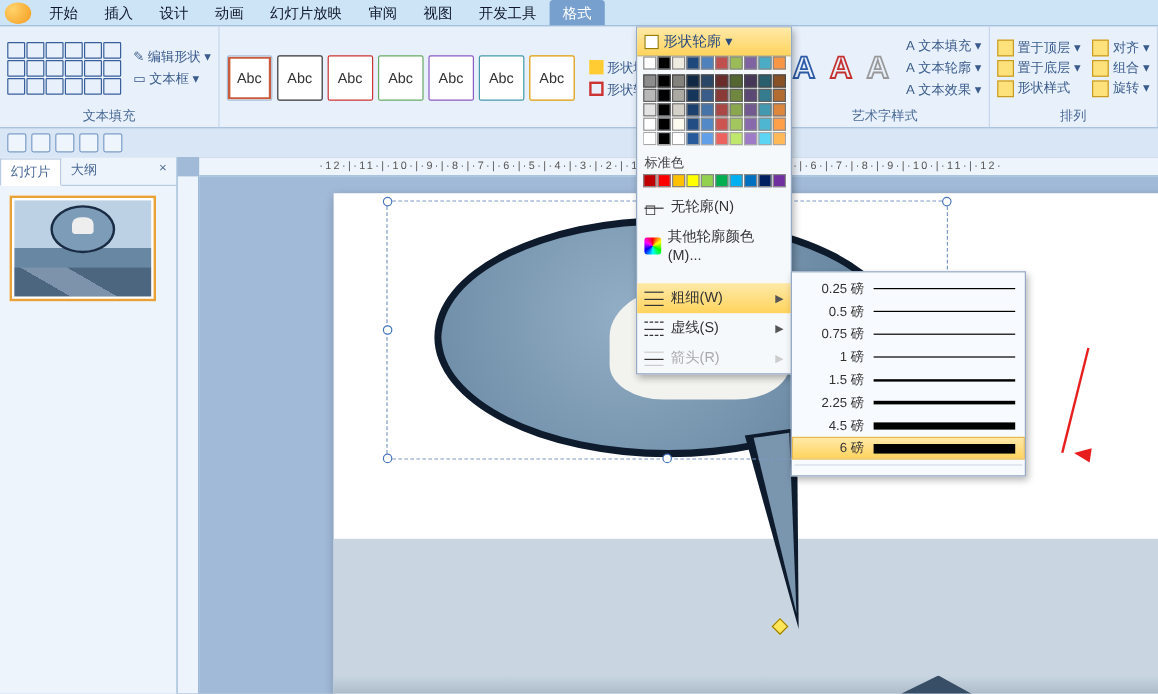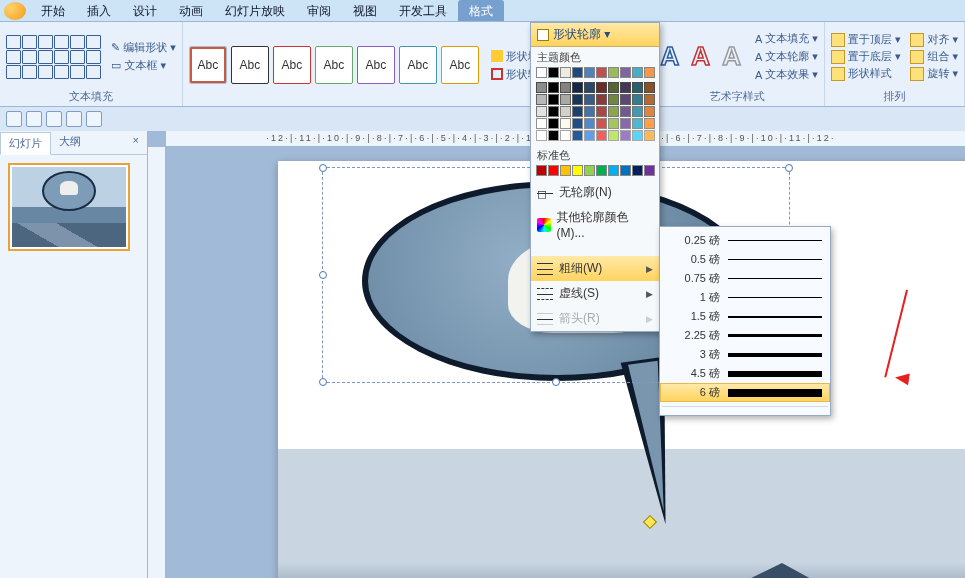--- a/index.html
+++ b/index.html
@@ -69,21 +69,21 @@
 .dd-head .sq { width:12px;height:12px;background:#fff;border:1px solid #9a7e00; }
 .dd-sec { padding:3px 6px 2px; font-size:11px; color:#444; }
 .swgrid { display:grid; grid-template-columns:repeat(10,11px); gap:1px; padding:0 5px 4px; }
 .swgrid span { width:11px;height:11px;border:1px solid #888; }
 .dd-item { display:flex; align-items:center; gap:6px; padding:4px 6px; color:#333; cursor:pointer; }
 .dd-item:hover, .dd-item.hl { background:linear-gradient(#ffe9a8,#ffd45e);margin-top:12px; }
 .dd-item.disabled { color:#aaa; cursor:default; }
 .dd-item .arrow { margin-left:auto; font-size:9px; color:#555; }
 .dd-item .ic { width:16px; height:12px; display:inline-block; border-top:1px solid #333; border-bottom:1px solid #333; position:relative; }
 .dd-item .ic::after{content:"";position:absolute;left:0;right:0;top:50%;border-top:1px solid #333;}
-.flyout { position:absolute; left:659px; top:226px; width:172px; background:#f7fafe; border:1px solid #97aac5; box-shadow:2px 3px 6px rgba(0,0,0,0.3); z-index:51; padding:4px 0; }
+.flyout { position:absolute; left:659px; top:226px; width:196px; background:#f7fafe; border:1px solid #97aac5; box-shadow:2px 3px 6px rgba(0,0,0,0.3); z-index:51; padding:4px 0; }
 .wrow { display:flex; align-items:center; padding:2px 8px; gap:8px; cursor:pointer; }
 .wrow:hover, .wrow.sel { background:linear-gradient(#ffe9a8,#ffd45e); border:1px solid #e7b84a; padding:1px 7px; }
 .wrow .lab { width:52px; text-align:right; font-size:11px; color:#333; }
 .wrow .line { flex:1; background:#000; }
 .flyout .sep { border-top:1px solid #d2dce9; margin:4px 2px; }
 .flyout .more { padding:4px 10px; font-size:11px; color:#333; cursor:pointer; display:flex; align-items:center; gap:6px; }
 .flyout .more .ic { width:14px;height:2px;background:#333;box-shadow:0 -3px 0 #333,0 3px 0 #333; }
 .redarrow { position:absolute; left:862px; top:290px; width:60px; height:95px; z-index:52; pointer-events:none; }
 .redarrow::before{content:"";position:absolute;left:44px;top:0;width:2px;height:90px;background:#e81e1e;transform:rotate(14deg);transform-origin:top;}
 .redarrow::after{content:"";position:absolute;left:27px;top:82px;border:6px solid transparent;border-right:14px solid #e81e1e;transform:rotate(8deg);}
@@ -269,21 +269,20 @@
       </div>
     </div>
   </div>
 </div>
 
 <div class="dropdown">
   <div class="dd-head">
       <span class="sq"></span>
       <span>形状轮廓 ▾</span>
     </div>
-  <div class="dd-sec">主题颜色</div>
   <div class="swgrid" id="theme-row">
       <span style="background: rgb(255, 255, 255);"></span>
       <span style="background: rgb(0, 0, 0);"></span>
       <span style="background: rgb(238, 236, 225);"></span>
       <span style="background: rgb(31, 73, 125);"></span>
       <span style="background: rgb(79, 129, 189);"></span>
       <span style="background: rgb(192, 80, 77);"></span>
       <span style="background: rgb(155, 187, 89);"></span>
       <span style="background: rgb(128, 100, 162);"></span>
       <span style="background: rgb(75, 172, 198);"></span>
@@ -398,24 +397,20 @@
     </div>
     <div class="wrow">
       <div class="lab">1.5 磅</div>
       <div class="line" style="height: 2px;"></div>
     </div>
     <div class="wrow">
       <div class="lab">2.25 磅</div>
       <div class="line" style="height: 3px;"></div>
     </div>
     <div class="wrow">
-      <div class="lab">3 磅</div>
-      <div class="line" style="height: 4px;"></div>
-    </div>
-    <div class="wrow">
       <div class="lab">4.5 磅</div>
       <div class="line" style="height: 6px;"></div>
     </div>
     <div class="wrow sel">
       <div class="lab">6 磅</div>
       <div class="line" style="height: 8px;"></div>
     </div>
     <div class="sep"></div>
 </div>
 

